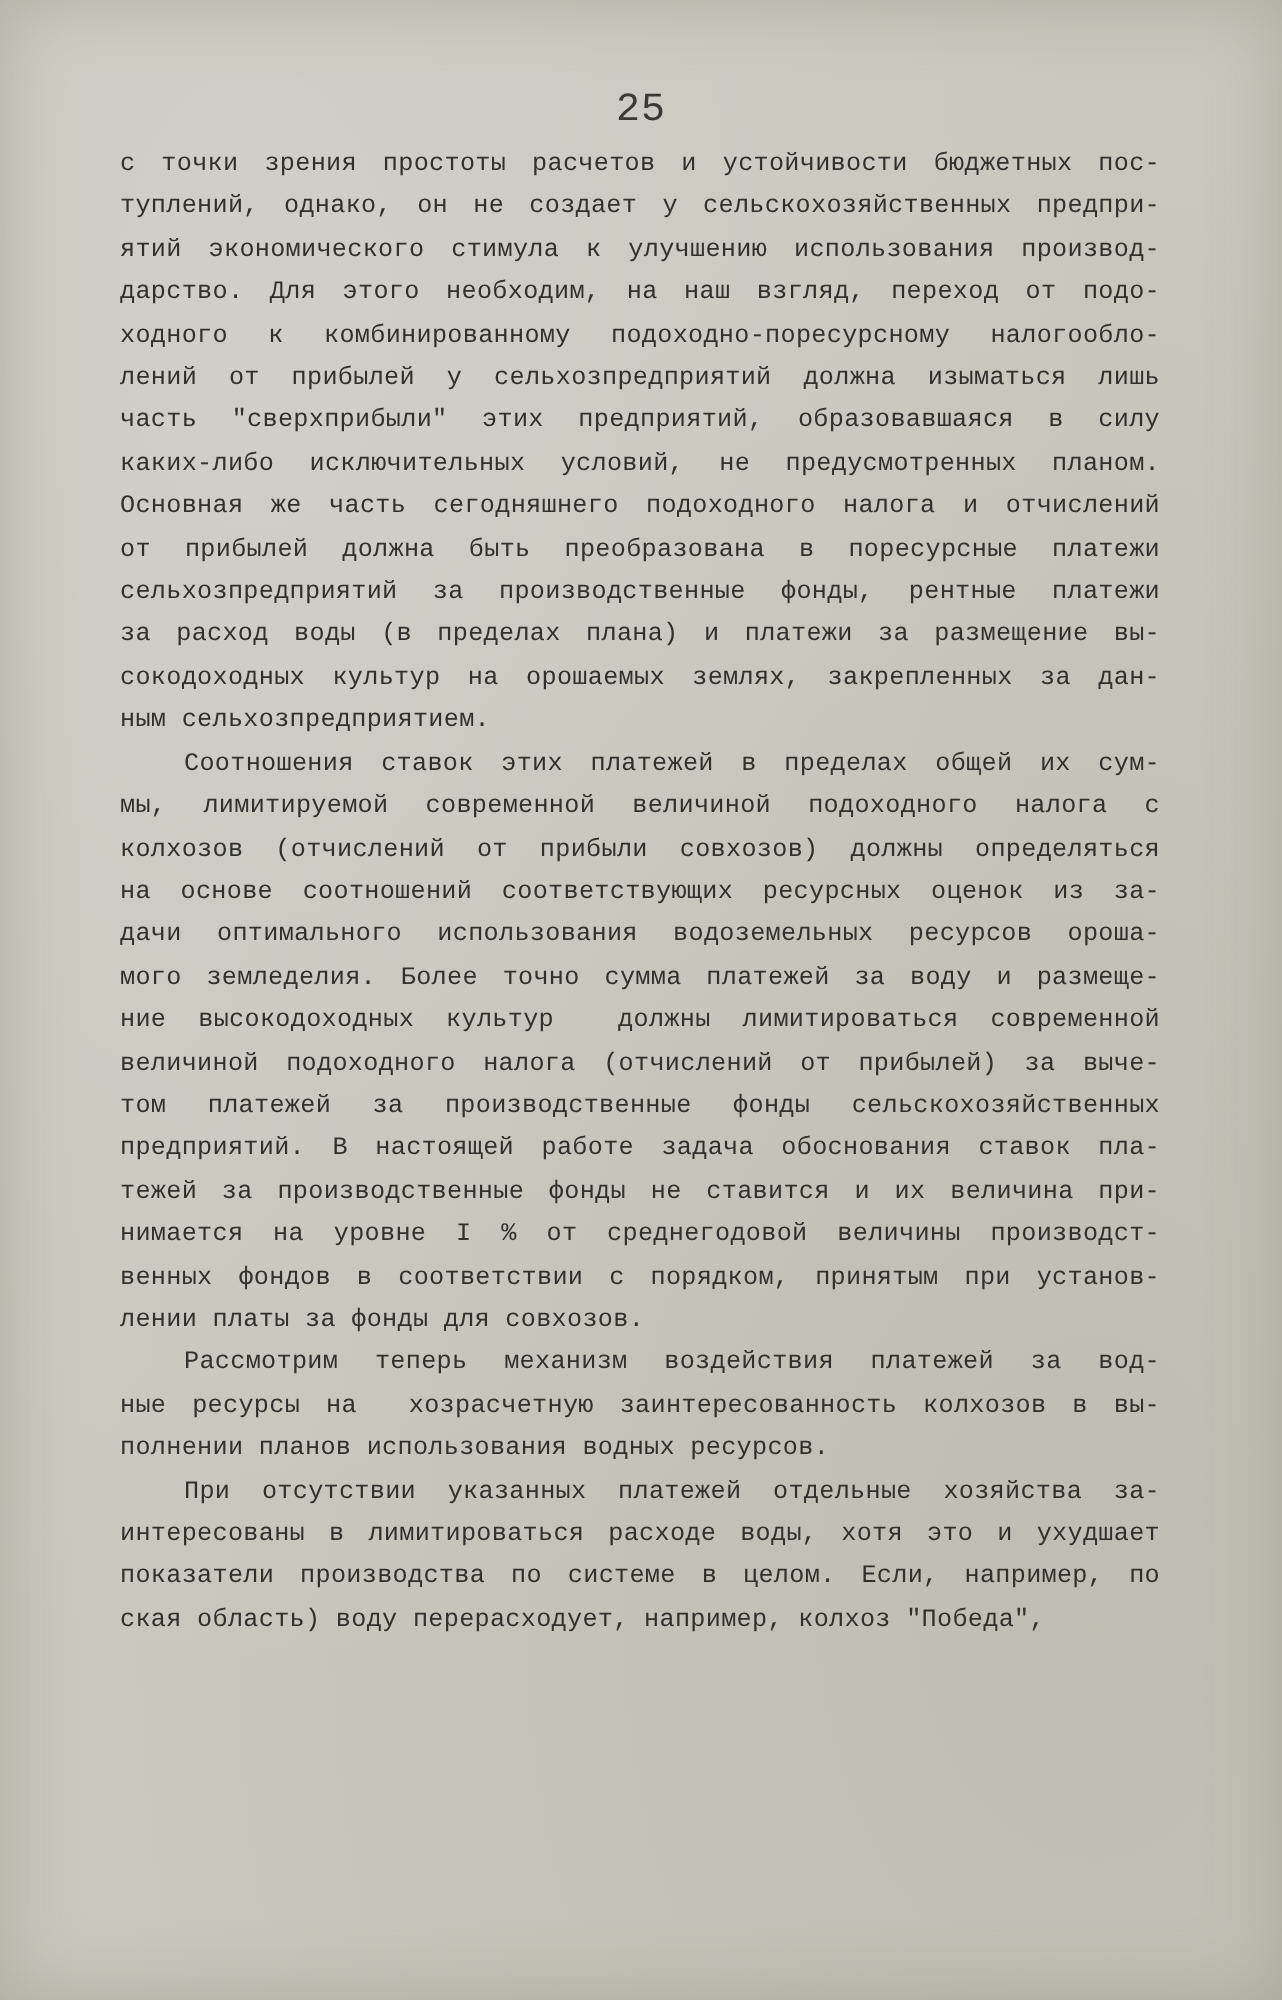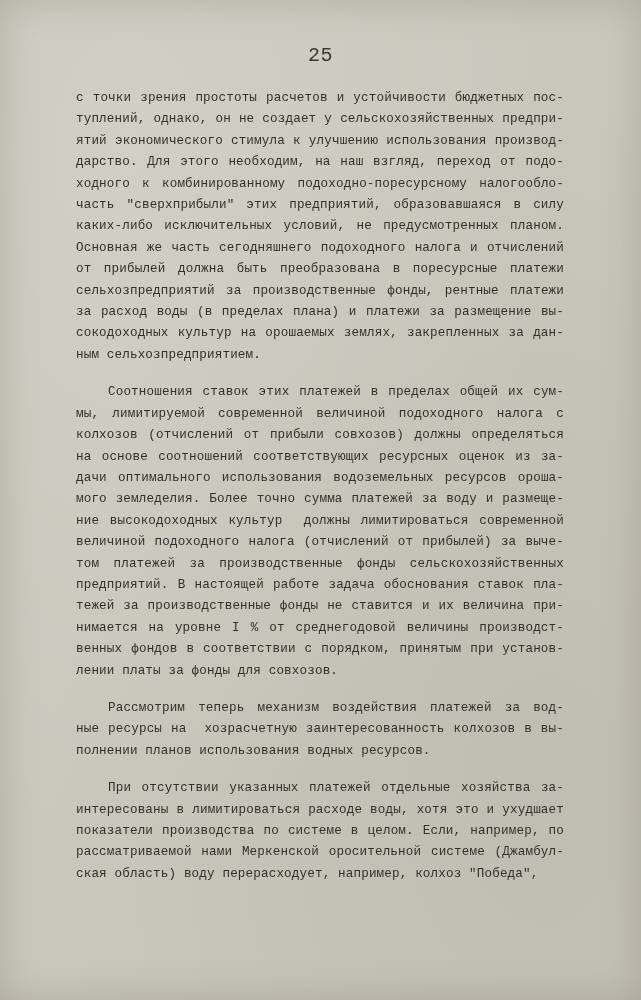--- a/index.html
+++ b/index.html
@@ -42,21 +42,21 @@
     position: absolute;
     top: 72px;
     left: 60px;
     width: 520px;
     color: #33332e;
     font-size: 12.6px;
     line-height: 21.4px;
     letter-spacing: 0.15px;
   }
   p.para {
-    margin: 16px;
+    margin: 0;
     text-align: justify;
     text-justify: inter-word;
   }
   p.para + p.para {
     margin-top: 0px;
   }
   
   .jl {
     display: block;
     text-align: justify;
@@ -80,20 +80,21 @@
   <div class="page-number">25</div>
 
   <div class="body-text ink">
 
     <p class="para">
       <span class="jl">с точки зрения простоты расчетов и устойчивости бюджетных пос-</span>
       <span class="jl">туплений, однако, он не создает у сельскохозяйственных предпри-</span>
       <span class="jl">ятий экономического стимула к улучшению использования производ-</span>
       <span class="jl">дарство. Для этого необходим, на наш взгляд, переход от подо-</span>
       <span class="jl">ходного к комбинированному подоходно-поресурсному налогообло-</span>
+      <span class="jl">лений от прибылей у сельхозпредприятий должна изыматься лишь</span>
       <span class="jl">часть "сверхприбыли" этих предприятий, образовавшаяся в силу</span>
       <span class="jl">каких-либо исключительных условий, не предусмотренных планом.</span>
       <span class="jl">Основная же часть сегодняшнего подоходного налога и отчислений</span>
       <span class="jl">от прибылей должна быть преобразована в поресурсные платежи</span>
       <span class="jl">сельхозпредприятий за производственные фонды, рентные платежи</span>
       <span class="jl">за расход воды (в пределах плана) и платежи за размещение вы-</span>
       <span class="jl">сокодоходных культур на орошаемых землях, закрепленных за дан-</span>
       <span class="jl-last">ным сельхозпредприятием.</span>
     </p>
 
@@ -117,20 +118,19 @@
     <p class="para">
       <span class="jl" style="text-indent:32px">Рассмотрим теперь механизм воздействия платежей за вод-</span>
       <span class="jl">ные ресурсы на  хозрасчетную заинтересованность колхозов в вы-</span>
       <span class="jl-last">полнении планов использования водных ресурсов.</span>
     </p>
 
     <p class="para">
       <span class="jl" style="text-indent:32px">При отсутствии указанных платежей отдельные хозяйства за-</span>
       <span class="jl">интересованы в лимитироваться расходе воды, хотя это и ухудшает</span>
       <span class="jl">показатели производства по системе в целом. Если, например, по</span>
-      <span class="jl">рассматриваемой нами Меркенской оросительной системе (Джамбул-</span>
       <span class="jl-last">ская область) воду перерасходует, например, колхоз "Победа",</span>
     </p>
 
   </div>
 
   <div class="edge-shade"></div>
 </div>
 
 </body></html>

